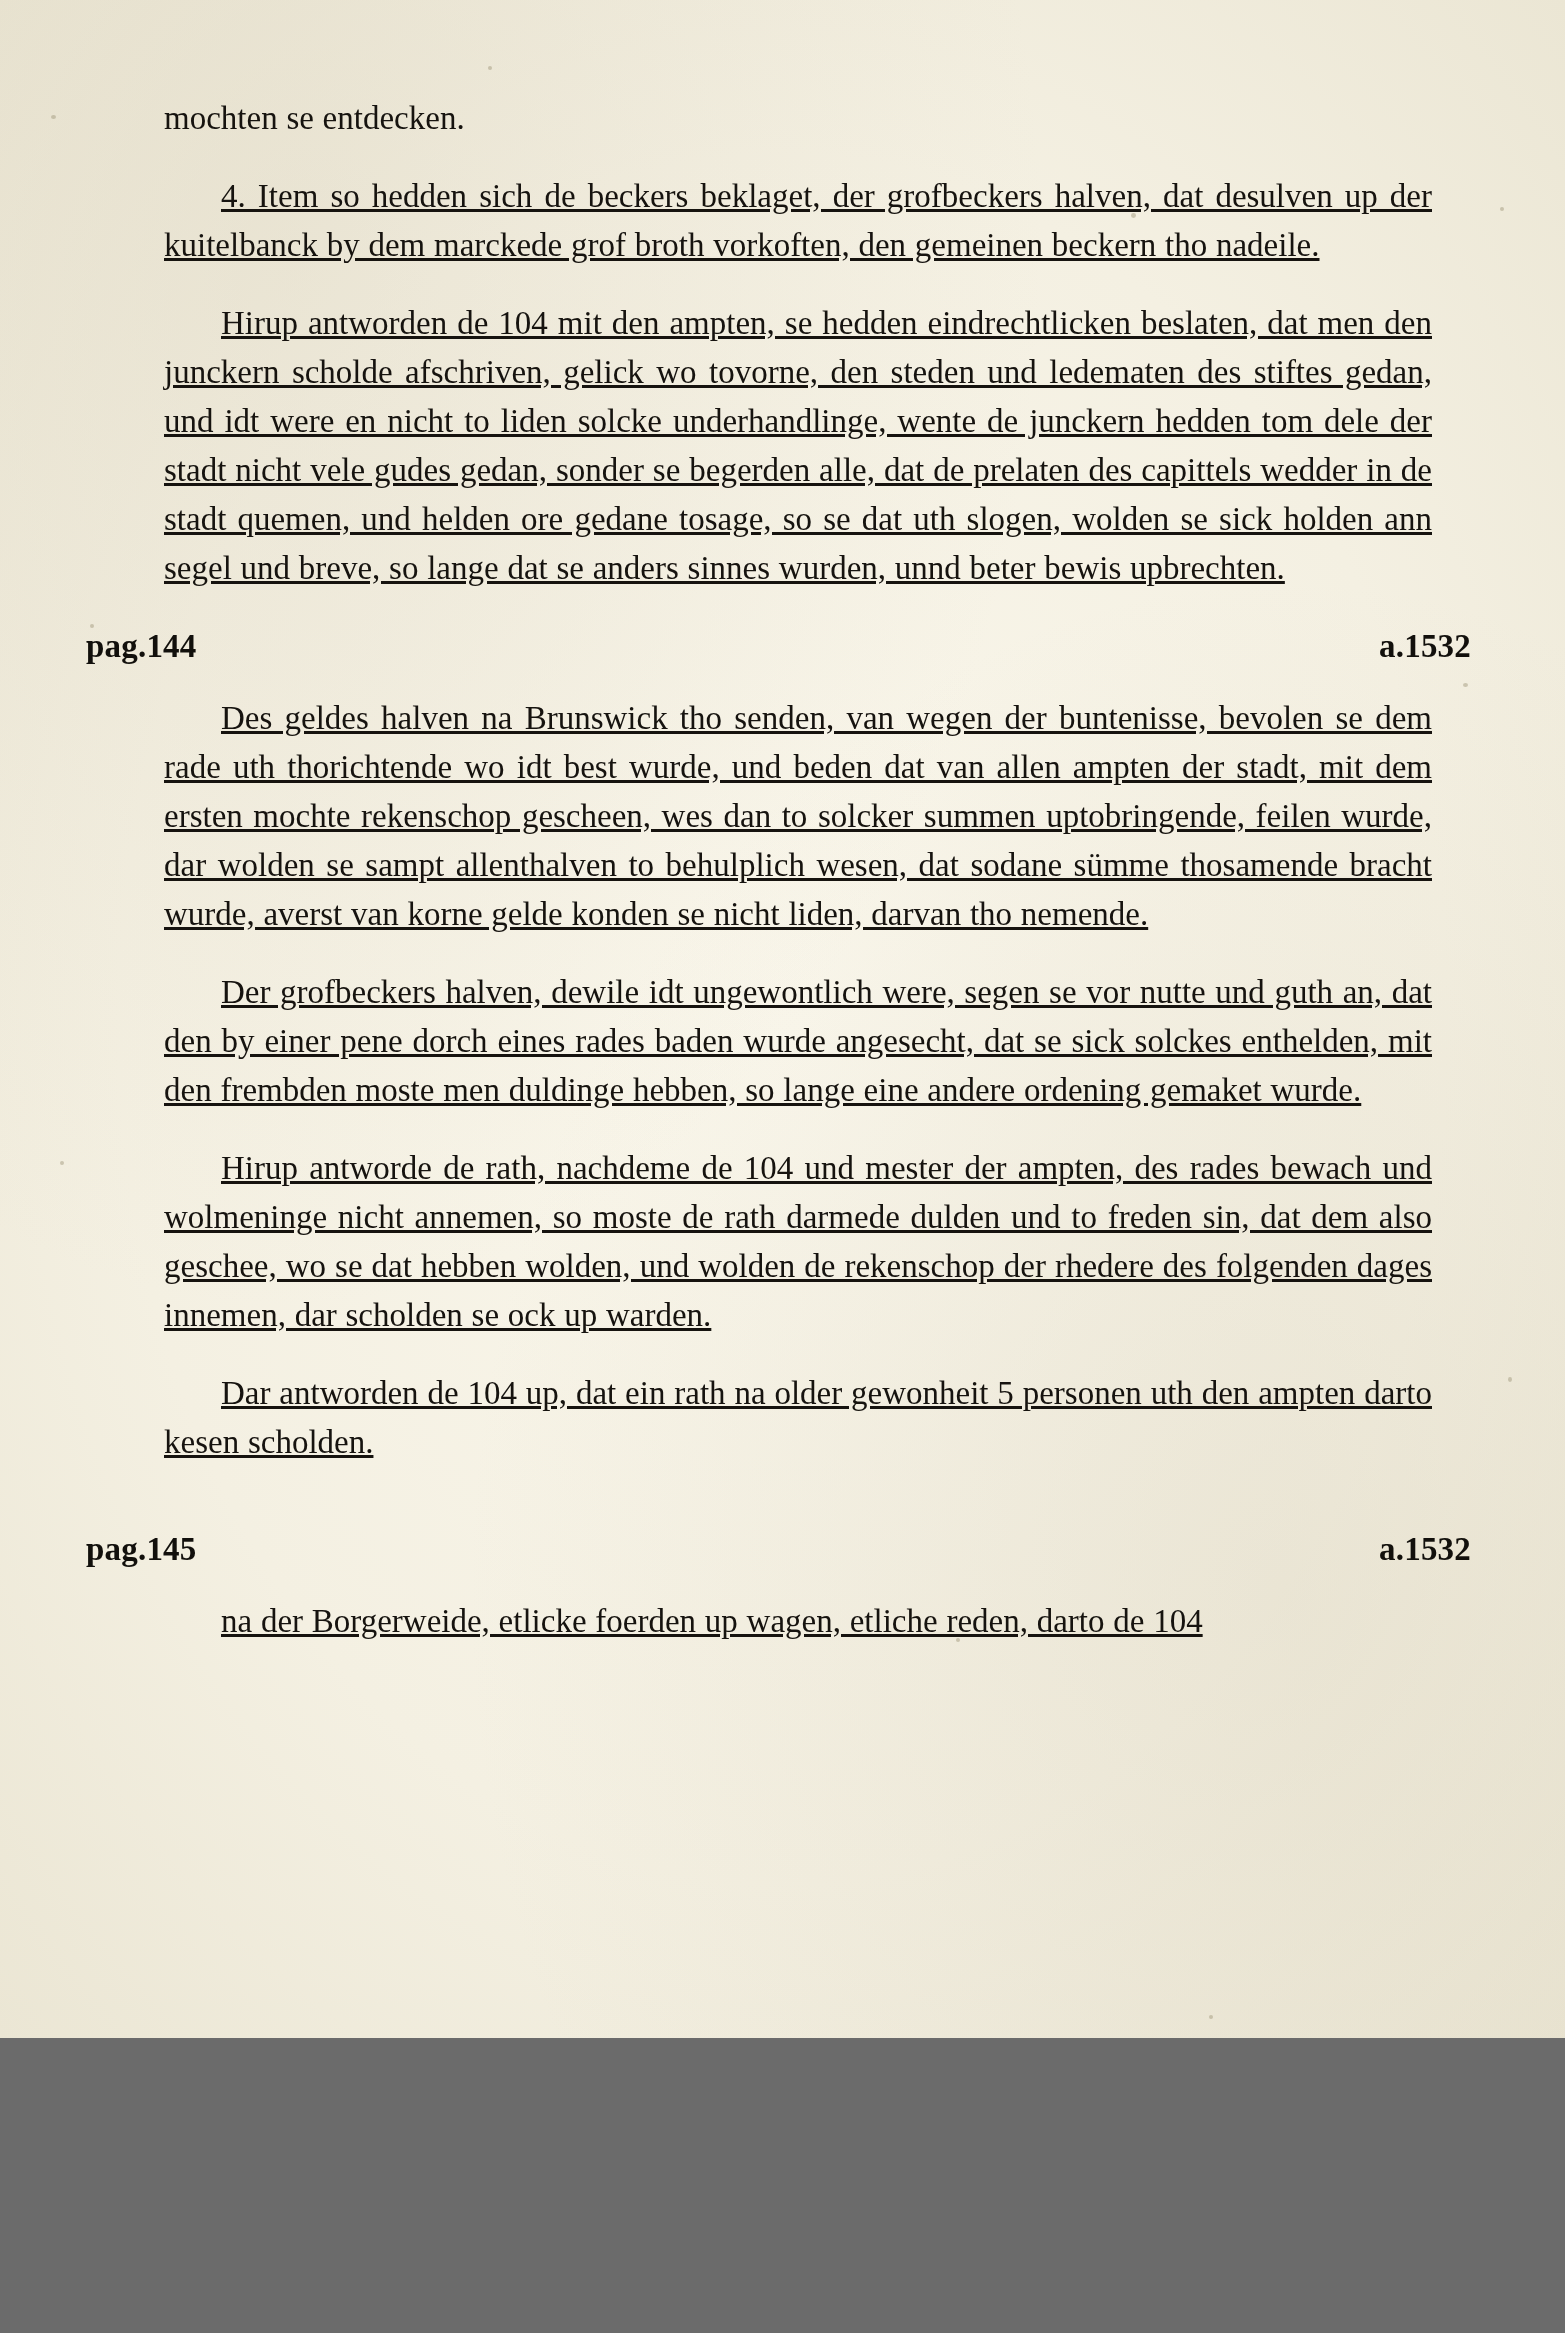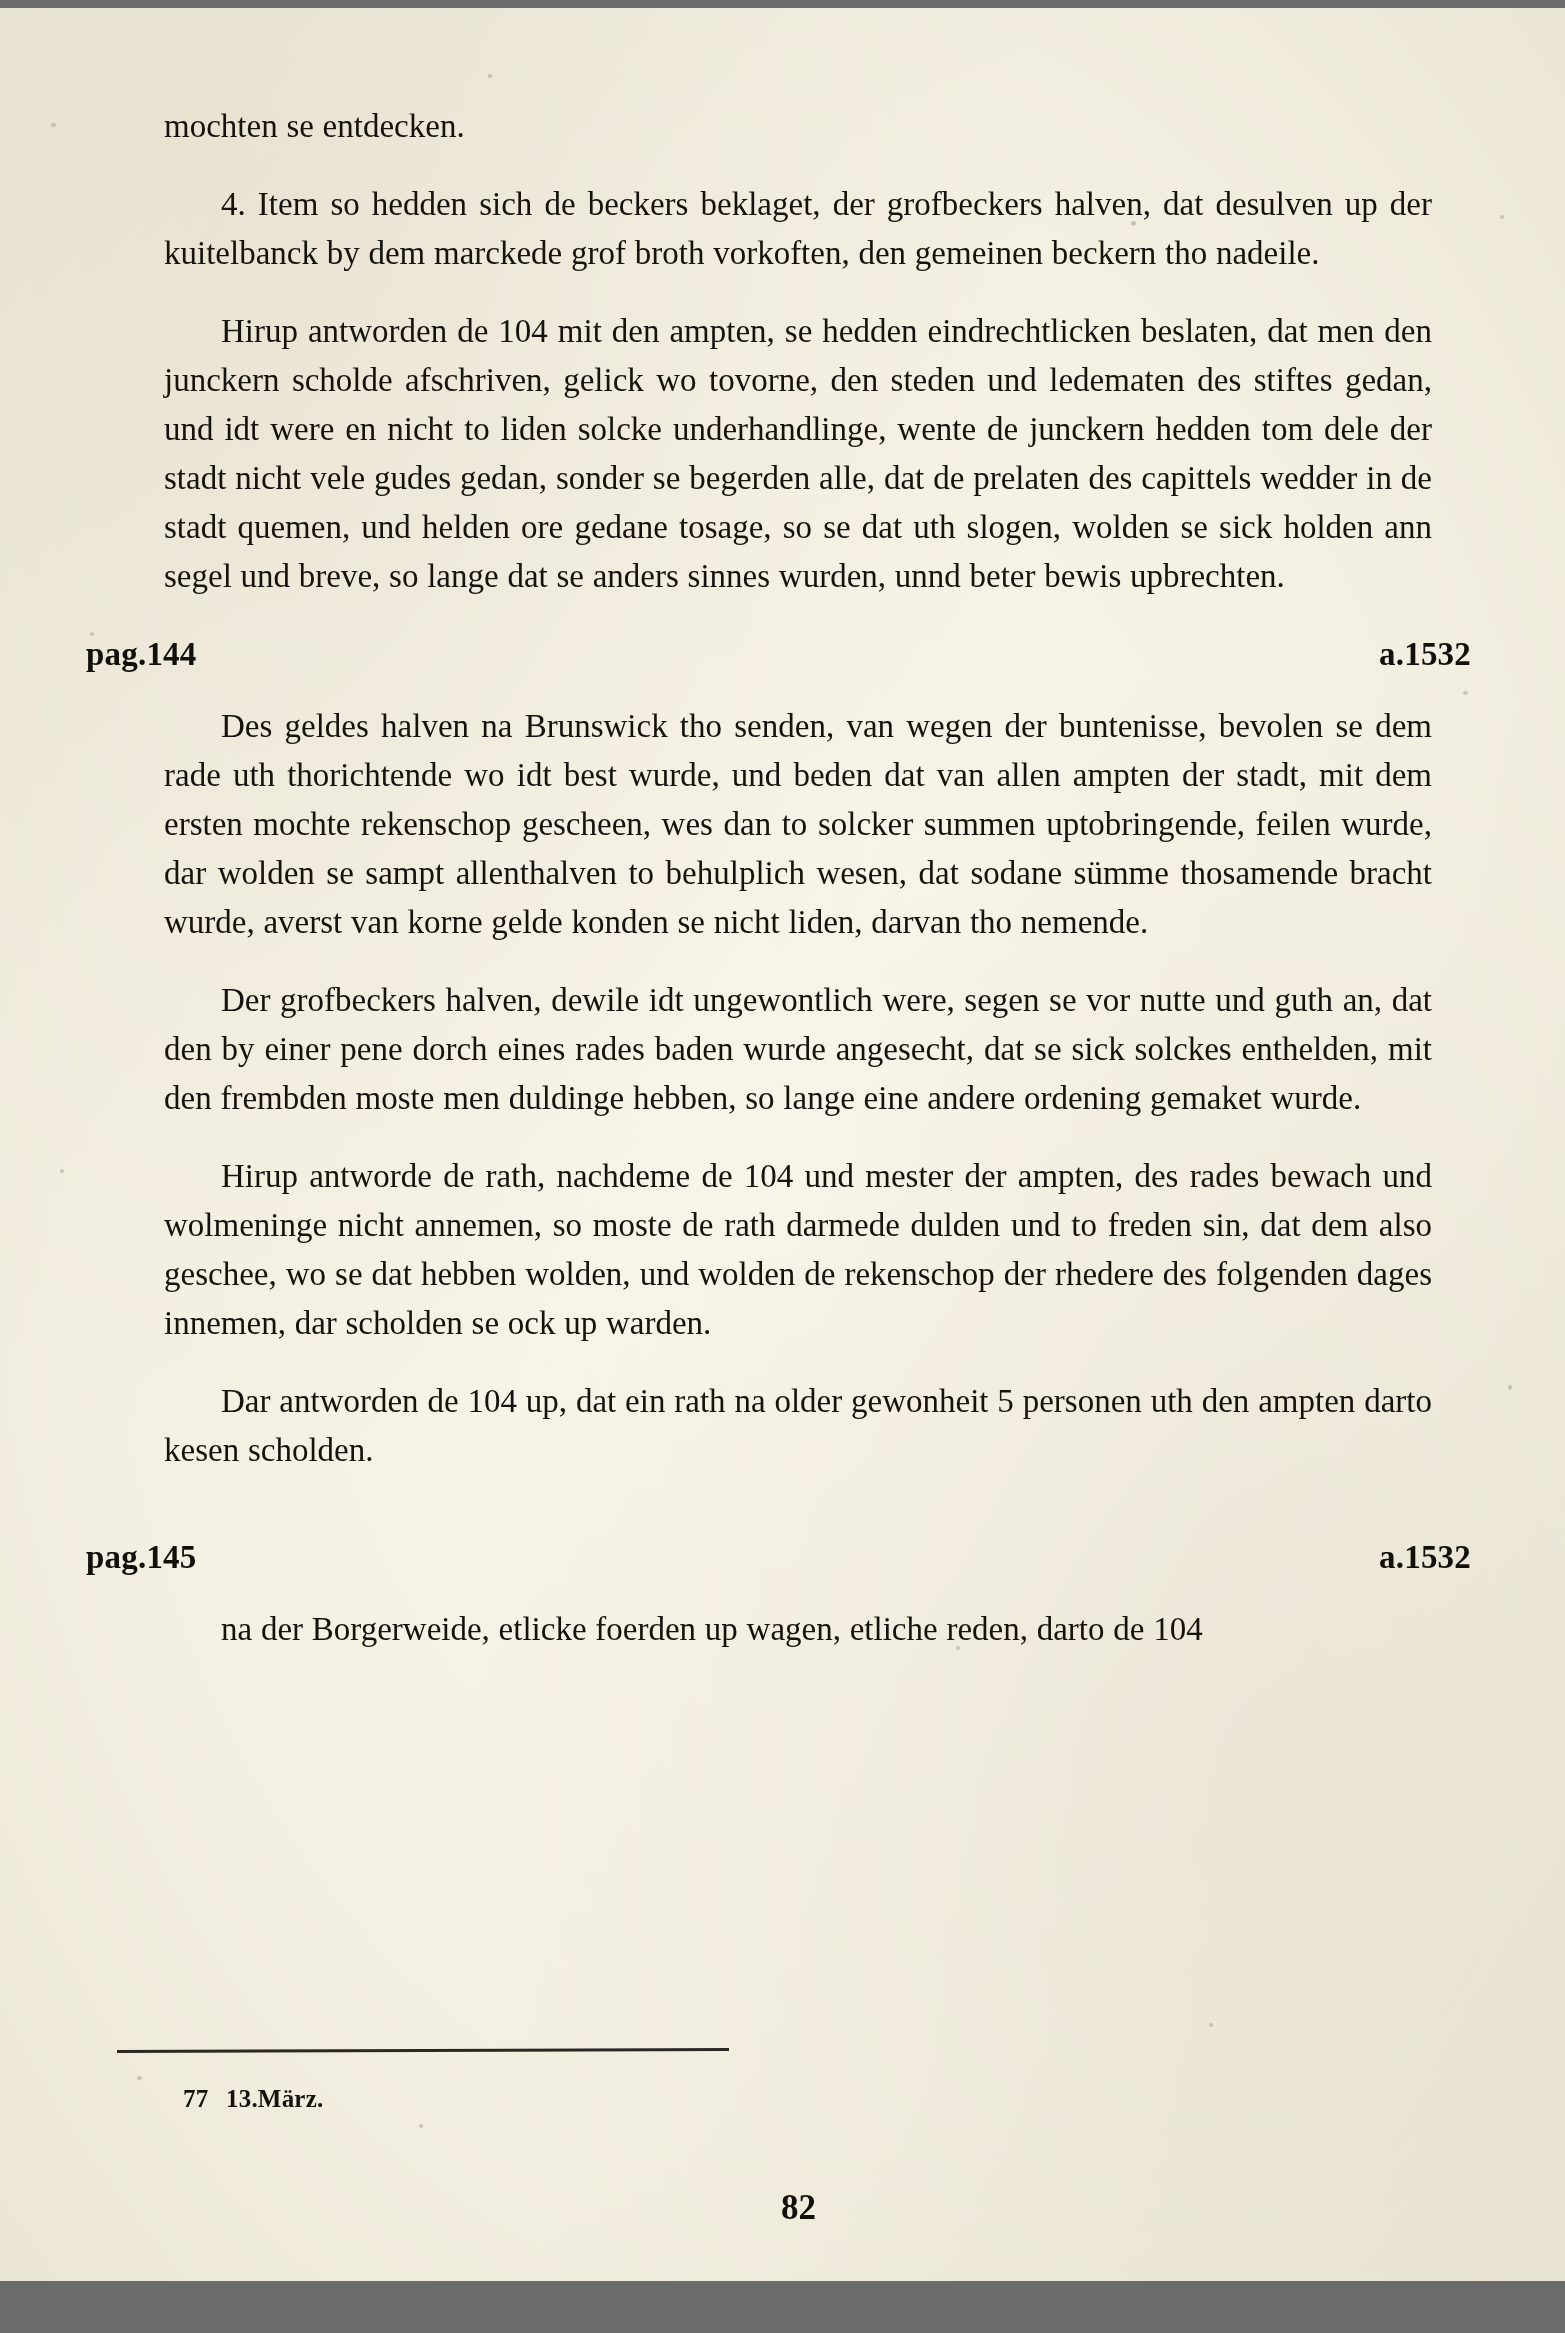--- a/index.html
+++ b/index.html
@@ -4,22 +4,22 @@
 <title>Scanned book page 82</title>
 <style>
   html, body {
     margin: 0;
     padding: 0;
     background: #6b6b6b;
   }
   .page {
     position: relative;
     width: 1565px;
-    height: 2273px;
-    margin: 8px auto;
+    height: 2038px;
+    margin: 0 auto;
     background:
       radial-gradient(ellipse at 18% 12%, rgba(214,206,184,0.30) 0%, rgba(214,206,184,0) 42%),
       radial-gradient(ellipse at 82% 78%, rgba(208,200,176,0.28) 0%, rgba(208,200,176,0) 45%),
       radial-gradient(ellipse at 50% 50%, #faf7ec 0%, #f4f0e2 60%, #ebe6d4 100%);
     overflow: hidden;
     box-sizing: border-box;
   }
   
   .speck {
     position: absolute;
@@ -38,21 +38,21 @@
     font-family: "Liberation Serif", "DejaVu Serif", serif;
     font-size: 33px;
     line-height: 49px;
     color: #16130f;
     text-align: justify;
     text-align-last: left;
     margin: 0 0 0 0;
     word-spacing: 0.5px;
     -webkit-font-smoothing: none;
   }
-  .para.indent { text-indent: 57px; }
+  .para.indent { text-indent: 57px; text-decoration: underline; }
   .gap-md { height: 29px; }
   .gap-lg { height: 35px; }
 
   .nojustify { text-align: left; }
 
   .runhead {
     position: relative;
     display: flex;
     justify-content: space-between;
     align-items: flex-start;

